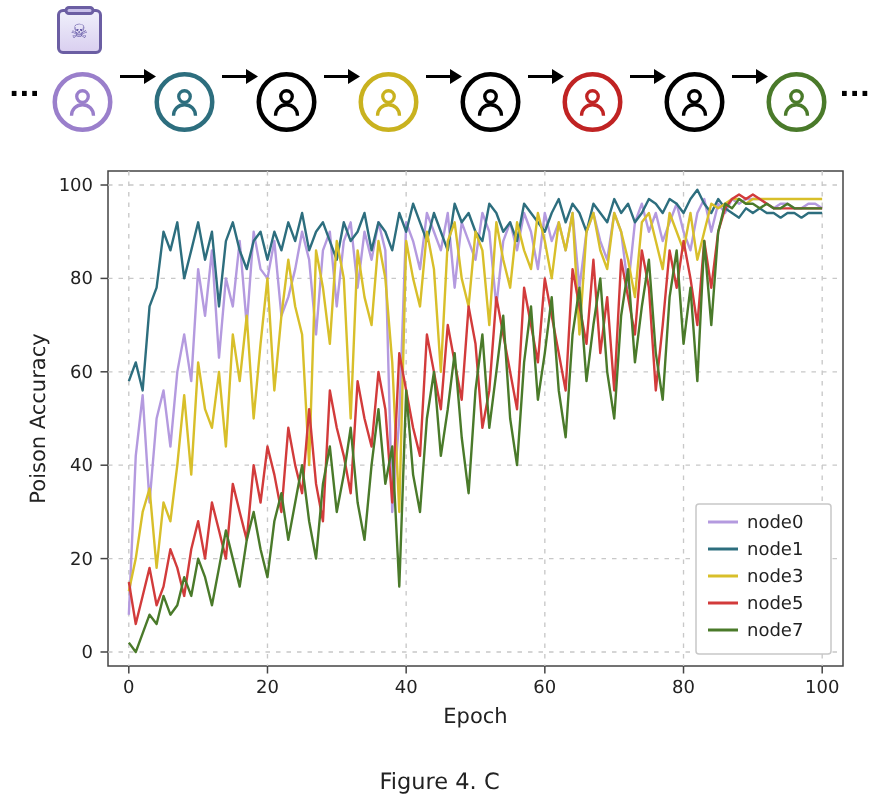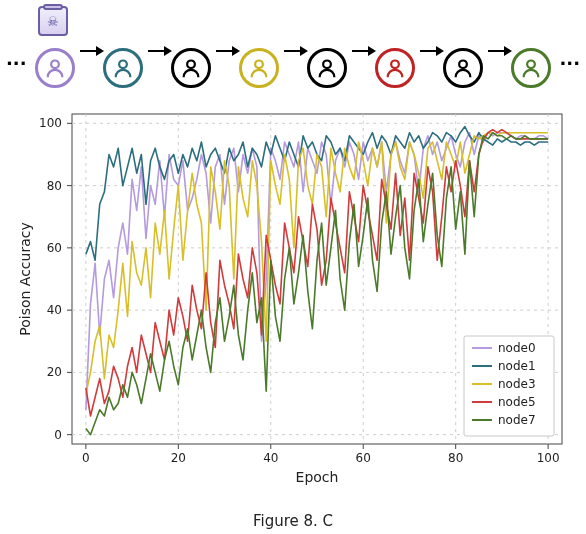--- a/index.html
+++ b/index.html
@@ -266,14 +266,14 @@
         <text x="488" y="266" font-size="12" fill="#222">node1</text>
         <line x1="462" y1="280" x2="482" y2="280" stroke="#d8bf2a" stroke-width="2"></line>
         <text x="488" y="284" font-size="12" fill="#222">node3</text>
         <line x1="462" y1="298" x2="482" y2="298" stroke="#d23b3b" stroke-width="2"></line>
         <text x="488" y="302" font-size="12" fill="#222">node5</text>
         <line x1="462" y1="316" x2="482" y2="316" stroke="#4a7a2a" stroke-width="2"></line>
         <text x="488" y="320" font-size="12" fill="#222">node7</text>
       </svg>
   </div>
 
-  <div class="caption">Figure 8. C</div>
+  <div class="caption">Figure 4. C</div>
 </div>
 
 </body></html>

